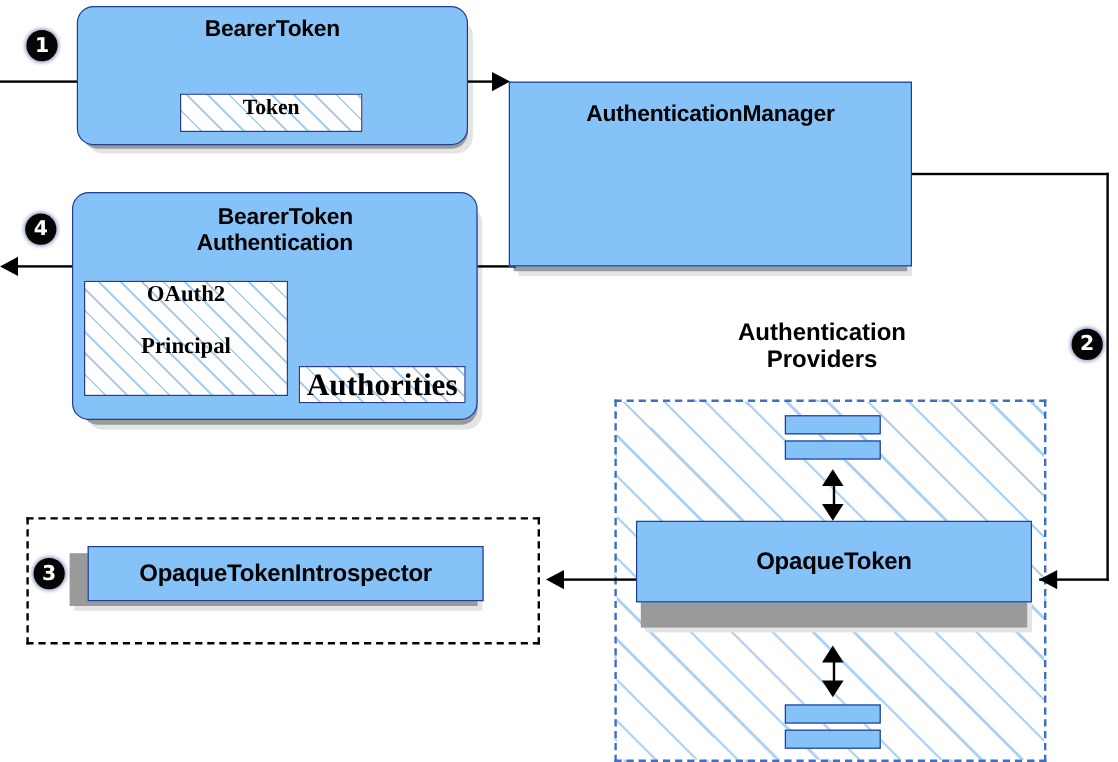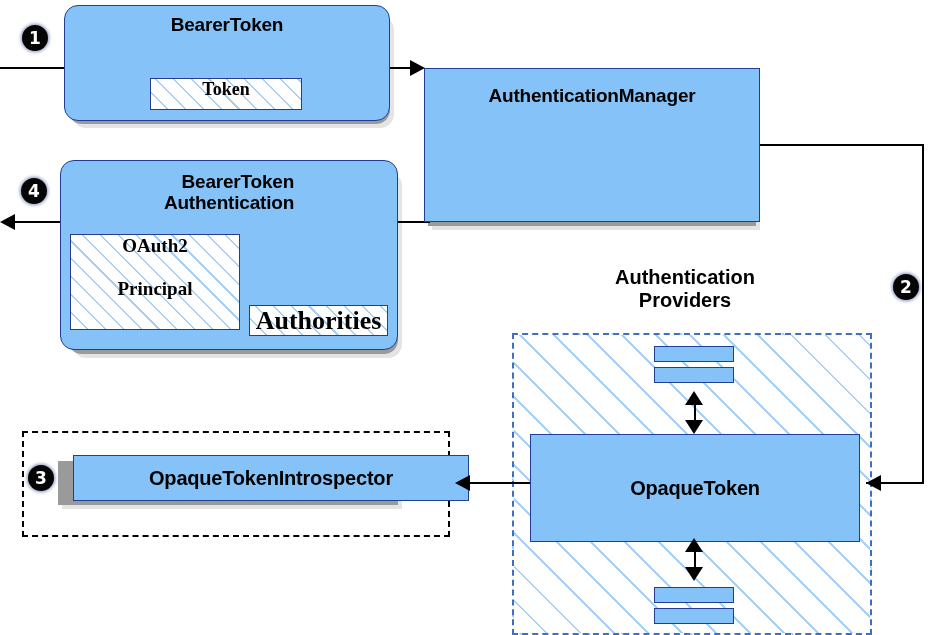--- a/index.html
+++ b/index.html
@@ -206,41 +206,41 @@
 
   <div class="bar" style="left:654px; top:346px; width:80px; height:16px;"></div>
   <div class="bar" style="left:654px; top:367px; width:80px; height:16px;"></div>
 
   <div class="arrow arrow-up" style="left:685px; top:391px;"></div>
   <div class="line-v" style="left:694px; top:398px; height:28px;"></div>
   <div class="arrow arrow-down" style="left:685px; top:420px;"></div>
 
   <div class="shadow2" style="left:538px; top:443px; width:322px; height:84px;"></div>
   <div class="shadow1" style="left:534px; top:439px; width:322px; height:84px;"></div>
-  <div class="node" style="left:530px; top:434px; width:330px; height:108px; justify-content:center;">
+  <div class="node" style="left:530px; top:434px; width:330px; height:68px; justify-content:center;">
     <div class="node-title" style="font-size:20px;">
       <span>OpaqueToken</span><br>
     </div>
   </div>
 
   <div class="arrow arrow-up" style="left:685px; top:538px;"></div>
   <div class="line-v" style="left:694px; top:545px; height:28px;"></div>
   <div class="arrow arrow-down" style="left:685px; top:567px;"></div>
 
   <div class="bar" style="left:654px; top:587px; width:80px; height:16px;"></div>
   <div class="bar" style="left:654px; top:608px; width:80px; height:16px;"></div>
 
   <div class="line-h" style="left:458px; top:482px; width:76px;"></div>
   <div class="arrow arrow-left" style="left:455px; top:475px;"></div>
 
   <div class="dashed-black" style="left:22px; top:431px; width:428px; height:106px;"></div>
 
   <div class="shadow2" style="left:62px; top:465px; width:340px; height:44px;"></div>
   <div class="shadow1" style="left:58px; top:461px; width:340px; height:44px;"></div>
-  <div class="node" style="left:73px; top:455px; width:396px; height:46px; justify-content:center;">
+  <div class="node" style="left:73px; top:455px; width:330px; height:46px; justify-content:center;">
     <div class="node-title" style="font-size:20px;">
       <span>OpaqueTokenIntrospector</span>
     </div>
   </div>
 
   <div class="badge" style="left:28px; top:465px;">
     <span>3</span>
   </div>
 
 </div>

